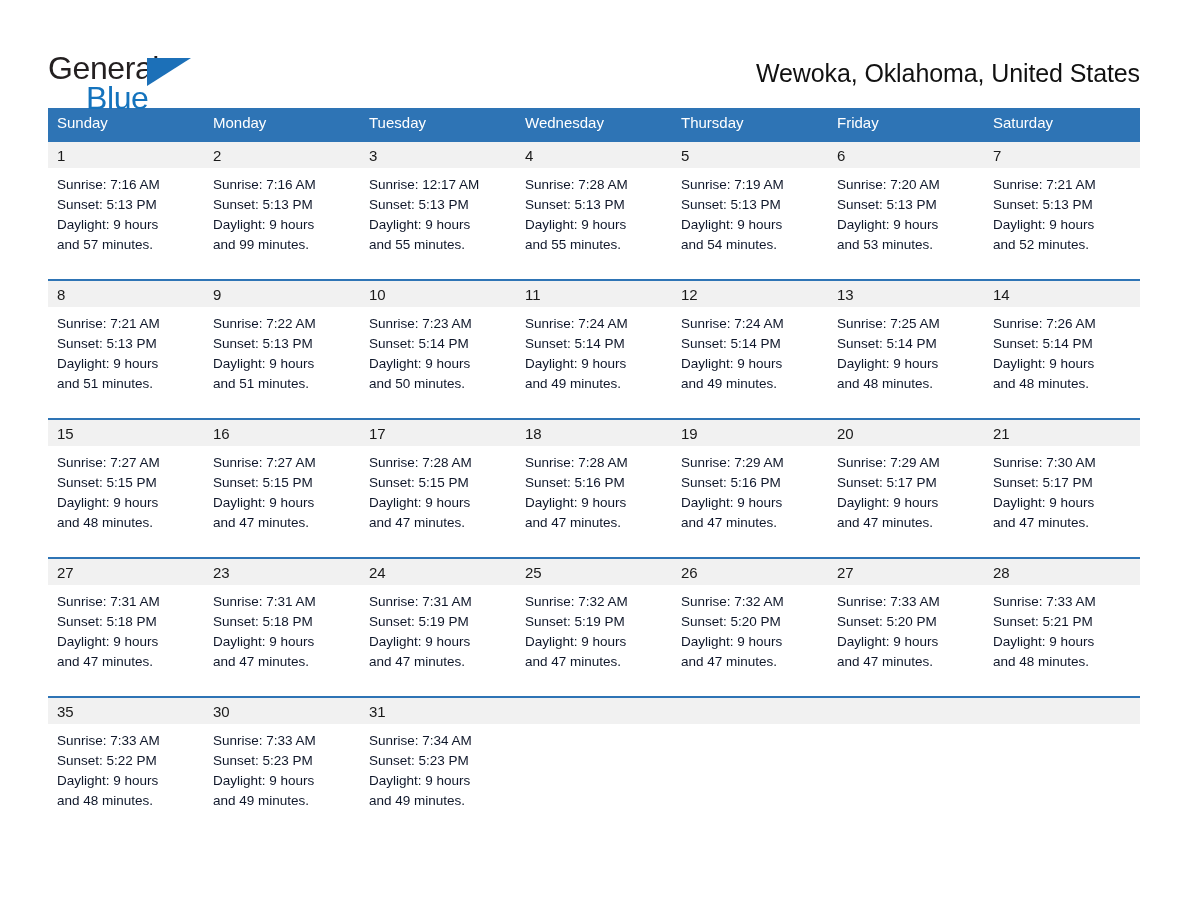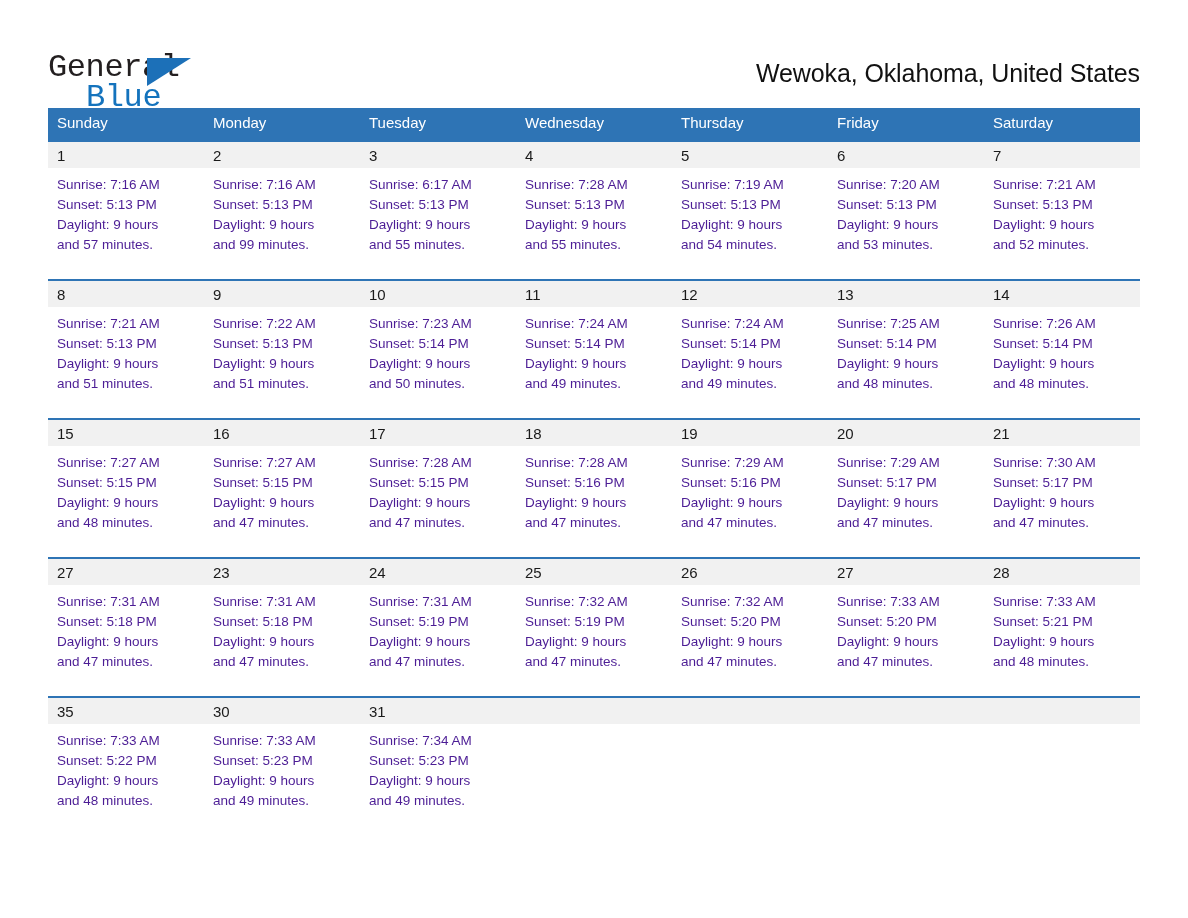--- a/index.html
+++ b/index.html
@@ -29,21 +29,20 @@
     justify-content: space-between;
     padding-top: 44px;
     height: 104px;
     box-sizing: border-box;
   }
   .brand {
     position: relative;
     width: 150px;
     height: 72px;
     flex: 0 0 auto;
-    font-family: Liberation Mono, monospace;
   }
   .brand-general {
     position: absolute;
     left: 0;
     top: 8px;
     font-size: 32px;
     letter-spacing: -0.4px;
     color: #231f20;
     line-height: 1;
     white-space: nowrap;
@@ -118,21 +117,21 @@
     font-size: 15px;
     color: #1a1a1a;
     padding: 6px 0 6px 9px;
     line-height: 1.1;
     height: 14px;
   }
   .dayinfo {
     padding: 7px 9px 14px 9px;
     font-size: 13.5px;
     line-height: 20px;
-    color: #4c1d95;
+    color: #0f172a;
     min-height: 88px;
     box-sizing: border-box;
   }
   .dayinfo div { white-space: nowrap; }
   td.empty .dayinfo { min-height: 88px; }
   .row-spacer td {
     border: none;
     height: 10px;
     padding: 0;
     background: #ffffff;
@@ -185,21 +184,21 @@
             <div class="dayinfo">
               <div>Sunrise: 7:16 AM</div>
               <div>Sunset: 5:13 PM</div>
               <div>Daylight: 9 hours</div>
               <div>and 99 minutes.</div>
             </div>
           </td>
           <td class="">
             <div class="daynum">3</div>
             <div class="dayinfo">
-              <div>Sunrise: 6:17 AM</div>
+              <div>Sunrise: 12:17 AM</div>
               <div>Sunset: 5:13 PM</div>
               <div>Daylight: 9 hours</div>
               <div>and 55 minutes.</div>
             </div>
           </td>
           <td class="">
             <div class="daynum">4</div>
             <div class="dayinfo">
               <div>Sunrise: 7:28 AM</div>
               <div>Sunset: 5:13 PM</div>

